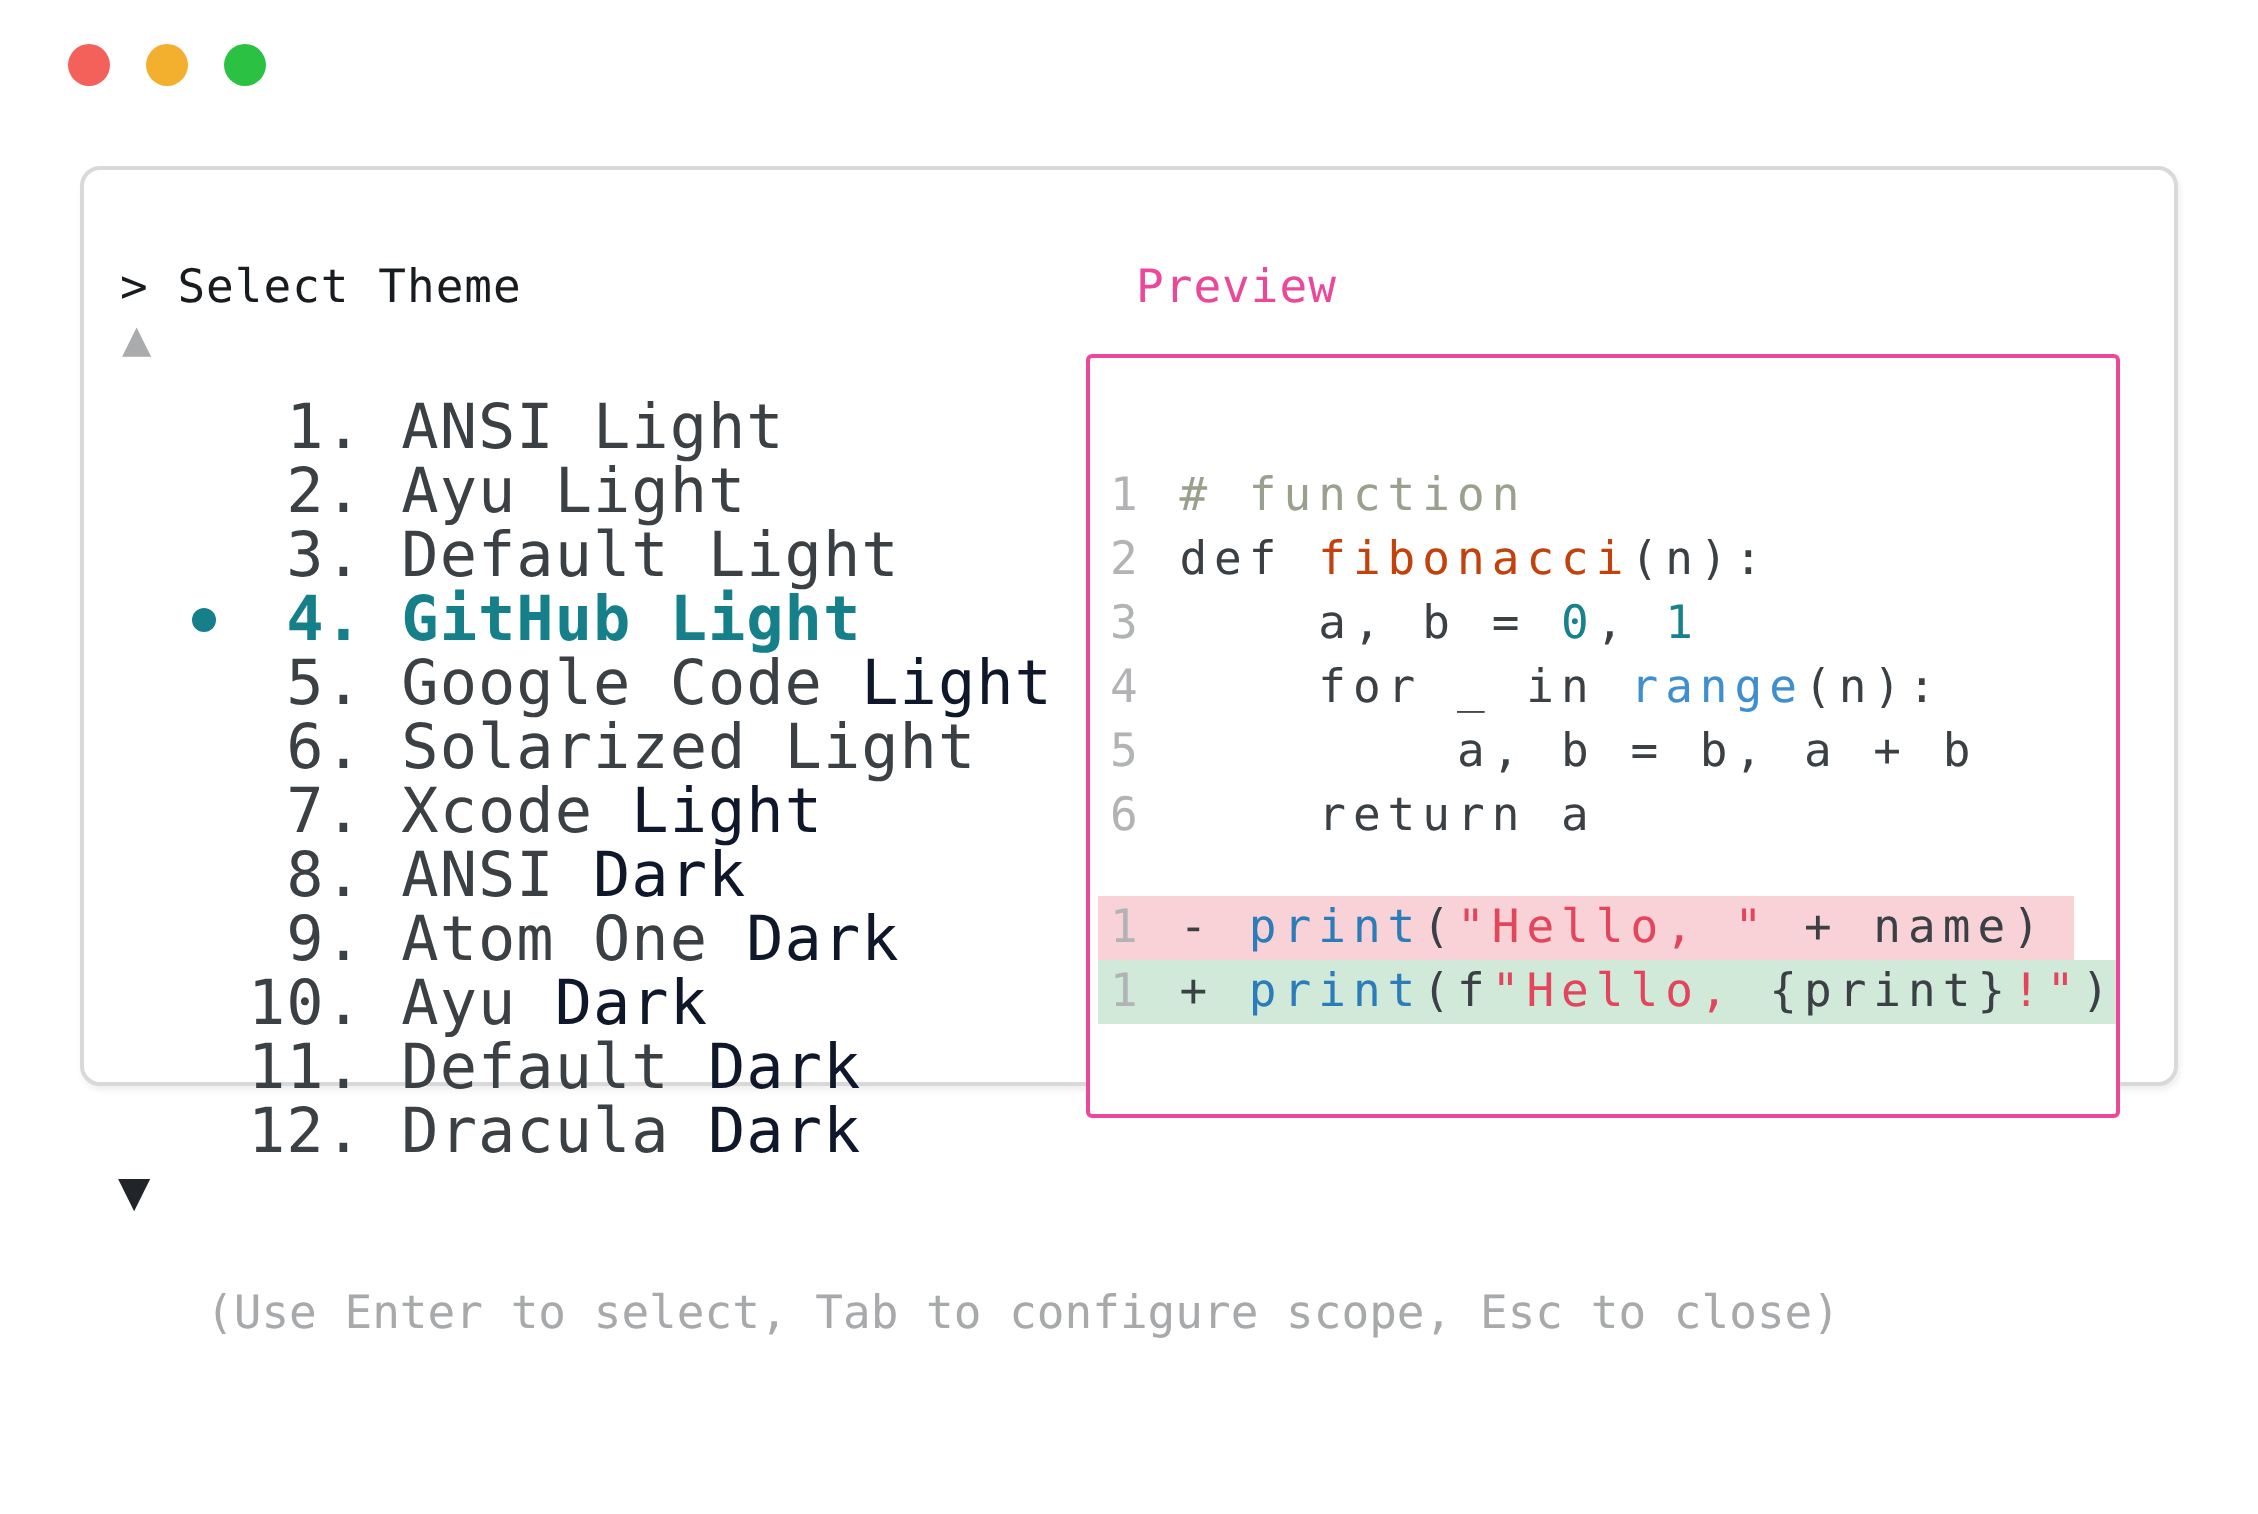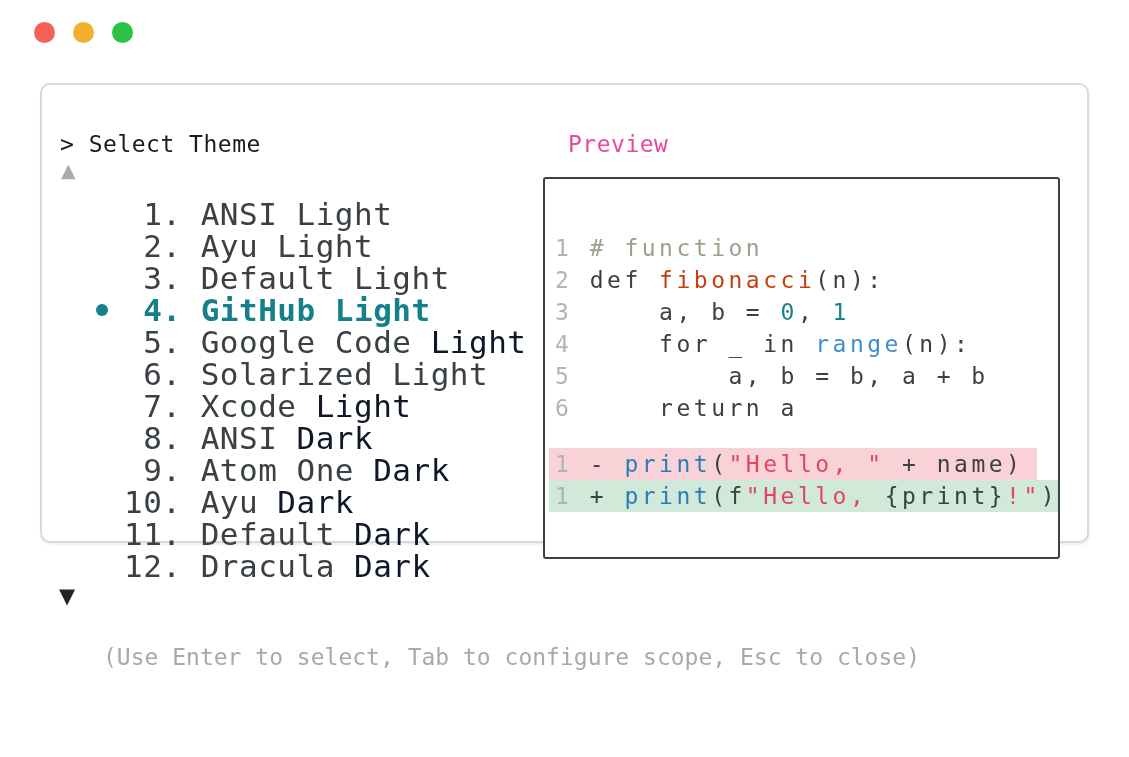--- a/index.html
+++ b/index.html
@@ -27,21 +27,21 @@
          color:#3b4045; white-space:pre; padding-left:46px;margin-left:36px; }
   .row .muted { color:#0f172a; }
   .row.sel { color:#16808a;font-weight:bold; }
   .bullet { position:absolute; left:18px; top:10px; width:12px; height:12px; border-radius:50%; background:#16808a; }
 
   .help { position:absolute; left:18px; top:559px; font-size:23px; color:#a7a9ab; white-space:pre;margin-left:43px; }
 
   .preview-label { position:absolute; left:496px; top:46px; font-size:23px; letter-spacing:.5px; color:#ec4899; line-height:26px;margin-left:30px; }
   .preview-box {
     position:absolute; left:501px; top:92px; width:517px; height:382px;
-    border:2px solid #404040; border-radius:3px; background:#fff;
+    border:2px solid #ec4899; border-radius:3px; background:#fff;
     padding:53px 8px 0 10px; overflow:hidden;
   }
   .cl { height:32px; line-height:32px; font-size:23px; letter-spacing:3.5px; white-space:pre; color:#3b4045; }
   .cl .ln  { color:#b1b3b5; }
   .cl .c   { color:#9aa08e; }
   .cl .fn  { color:#c2410c; }
   .cl .nm  { color:#17828c; }
   .cl .b1  { color:#2b7cb9; }
   .cl .b2  { color:#3e8ed0; }
   .cl .str { color:#e2455c; }

